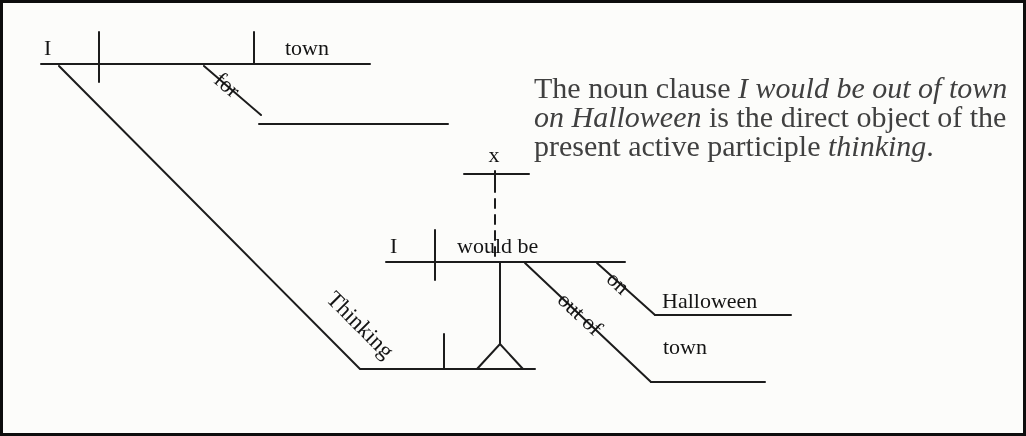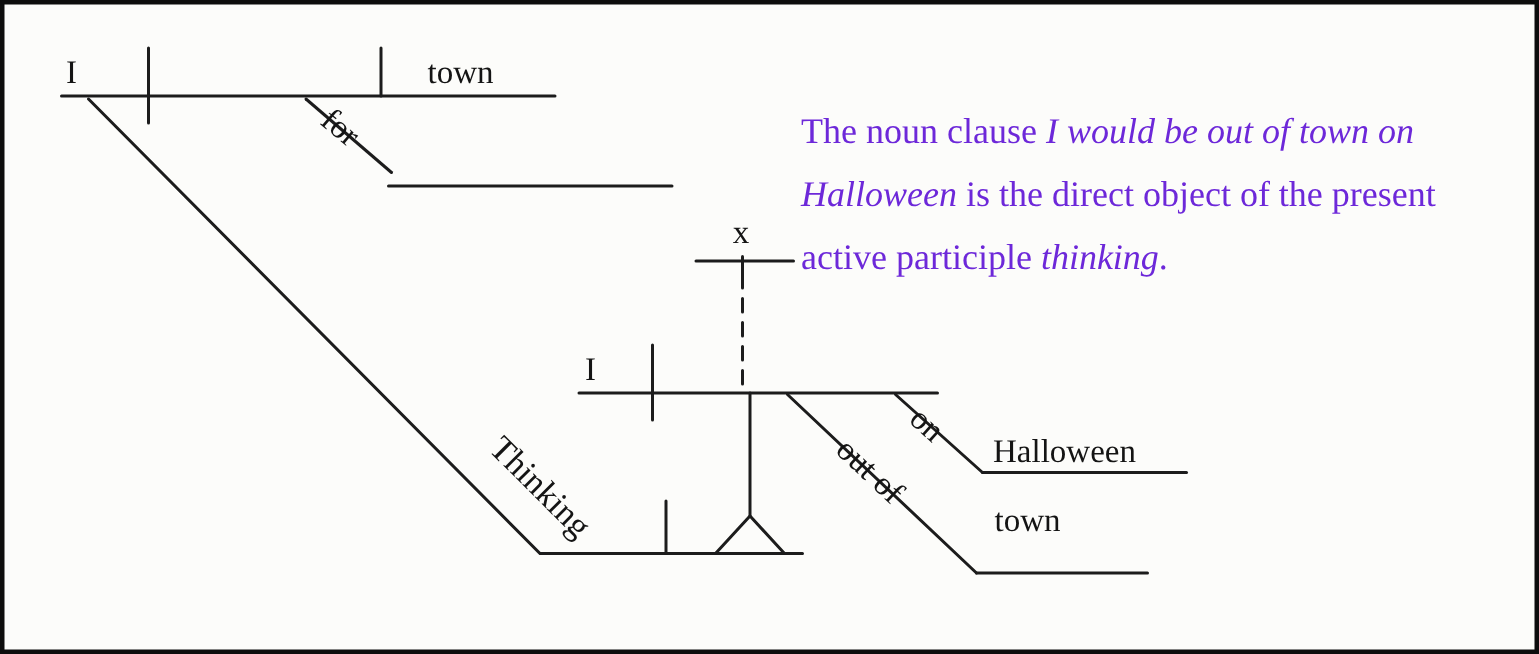--- a/index.html
+++ b/index.html
@@ -33,23 +33,23 @@
     color: #141414;
   }
   .rot {
     transform-origin: center center;
   }
   .caption {
     position: absolute;
     left: 531px;
     top: 40px;
     width: 474px;
-    font-size: 24px;
-    line-height: 42px;
-    color: #6d28d9;
+    font-size: 30px;
+    line-height: 29px;
+    color: #404040;
   }
   .caption i { font-style: italic; }
 </style>
 </head>
 <body>
 
 <div class="page">
 
   <svg class="lines" viewBox="0 0 1026 436" xmlns="http://www.w3.org/2000/svg">
 
@@ -82,20 +82,21 @@
   </svg>
 
   <div class="lbl" style="left:41px; top:33px;">I</div>
   <div class="lbl" style="left:282px; top:33px;">town</div>
   <div class="lbl rot" style="left:224px; top:82px; transform: translate(-50%,-50%) rotate(40deg);">for</div>
 
   <div class="lbl rot" style="left:357px; top:322px; font-size:23px; transform: translate(-50%,-50%) rotate(45deg);">Thinking</div>
 
   <div class="lbl rot" style="left:491px; top:152px; transform: translate(-50%,-50%);">x</div>
   <div class="lbl" style="left:387px; top:231px;">I</div>
+  <div class="lbl" style="left:454px; top:231px;">would be</div>
   <div class="lbl rot" style="left:615px; top:280px; transform: translate(-50%,-50%) rotate(42deg);">on</div>
   <div class="lbl" style="left:659px; top:286px;">Halloween</div>
   <div class="lbl rot" style="left:577px; top:311px; transform: translate(-50%,-50%) rotate(43deg);">out of</div>
   <div class="lbl" style="left:660px; top:332px;">town</div>
 
   <p class="caption">
     <span>The noun clause </span><i>I would be out of town on Halloween</i><span> is the direct object of the present active participle </span><i>thinking</i><span>.</span>
   </p>
 
 </div>

